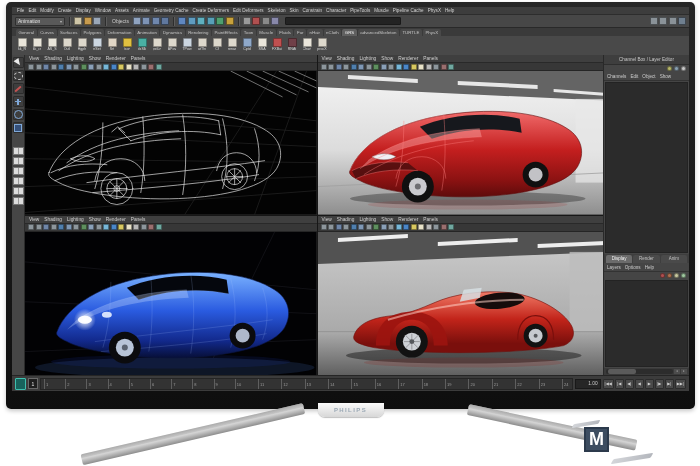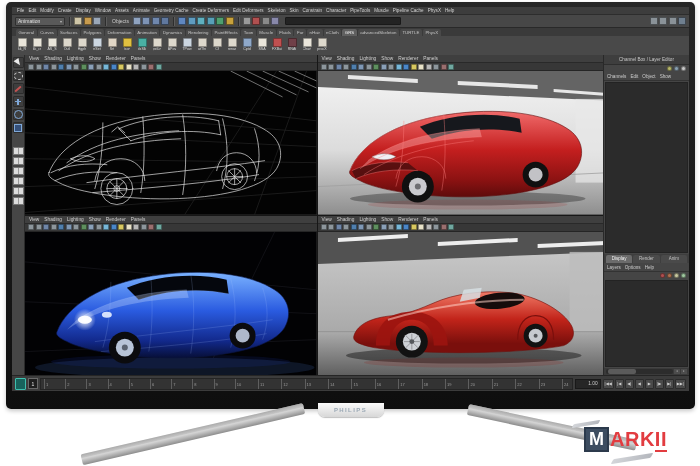--- a/index.html
+++ b/index.html
@@ -725,15 +725,14 @@
     <span>PHILIPS</span>
   </div>
 </div>
 
 <div class="leg leg-left"></div>
 <div class="leg leg-right"></div>
 
 <div class="watermark">
   <div class="wm-swoosh sw1"></div>
   <div class="wm-m">M</div>
-  <div class="wm-text"><span>ARK</span><span class="wm-ii">II</span></div>
   <div class="wm-swoosh sw2"></div>
 </div>
 
 </body></html>

